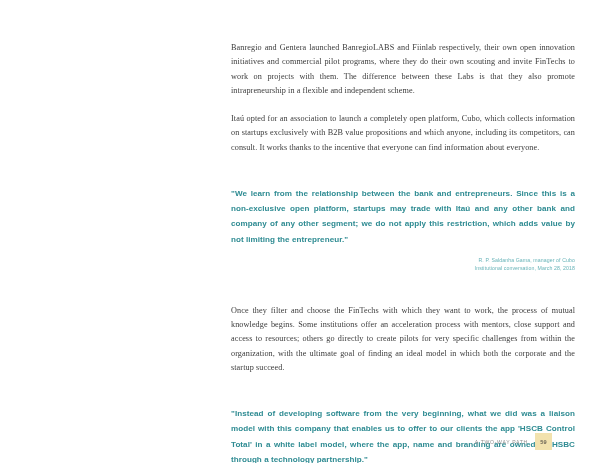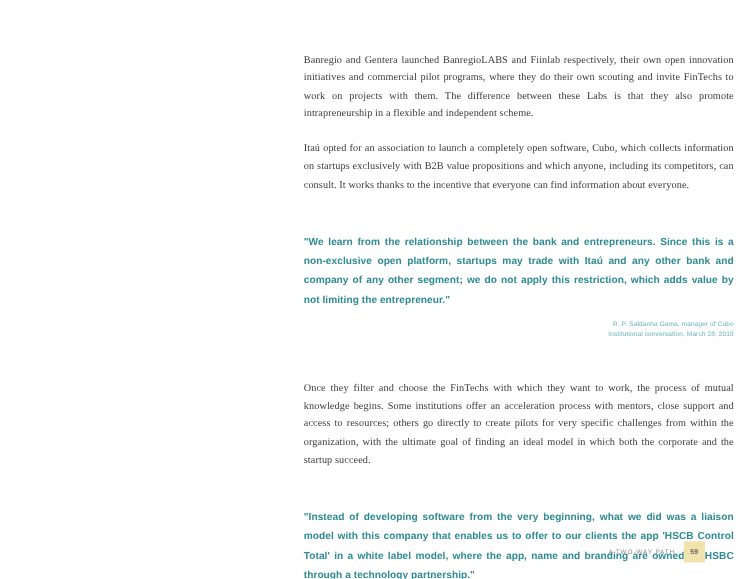--- a/index.html
+++ b/index.html
@@ -10,21 +10,21 @@
     width: 600px;
     height: 463px;
     background: #ffffff;
     font-family: "Liberation Serif", serif;
     overflow: hidden;
     position: relative;
   }
 
   .page {
     position: absolute;
-    left: 12px; top: 0;
+    left: 0; top: 0;
     width: 552px;
     height: 463px;
     background: #ffffff;
   }
 
   .content {
     position: absolute;
     left: 231px;
     top: 41px;
     width: 344px;
@@ -102,21 +102,21 @@
 </style>
 </head>
 <body>
 
 <div class="page">
 
   <div class="content">
 
     <p class="body-para">Banregio and Gentera launched BanregioLABS and Fiinlab respectively, their own open innovation initiatives and commercial pilot programs, where they do their own scouting and invite FinTechs to work on projects with them. The difference between these Labs is that they also promote intrapreneurship in a flexible and independent scheme.</p>
 
-    <p class="body-para">Itaú opted for an association to launch a completely open software, Cubo, which collects information on startups exclusively with B2B value propositions and which anyone, including its competitors, can consult. It works thanks to the incentive that everyone can find information about everyone.</p>
+    <p class="body-para">Itaú opted for an association to launch a completely open platform, Cubo, which collects information on startups exclusively with B2B value propositions and which anyone, including its competitors, can consult. It works thanks to the incentive that everyone can find information about everyone.</p>
 
     <div class="spacer-sm"></div>
 
     <blockquote class="quote">"We learn from the relationship between the bank and entrepreneurs. Since this is a non-exclusive open platform, startups may trade with Itaú and any other bank and company of any other segment; we do not apply this restriction, which adds value by not limiting the entrepreneur."</blockquote>
 
     <div class="attribution">
       <div>R. P. Saldanha Gama, manager of Cubo</div>
       <div>Institutional conversation, March 28, 2018</div>
     </div>
 

